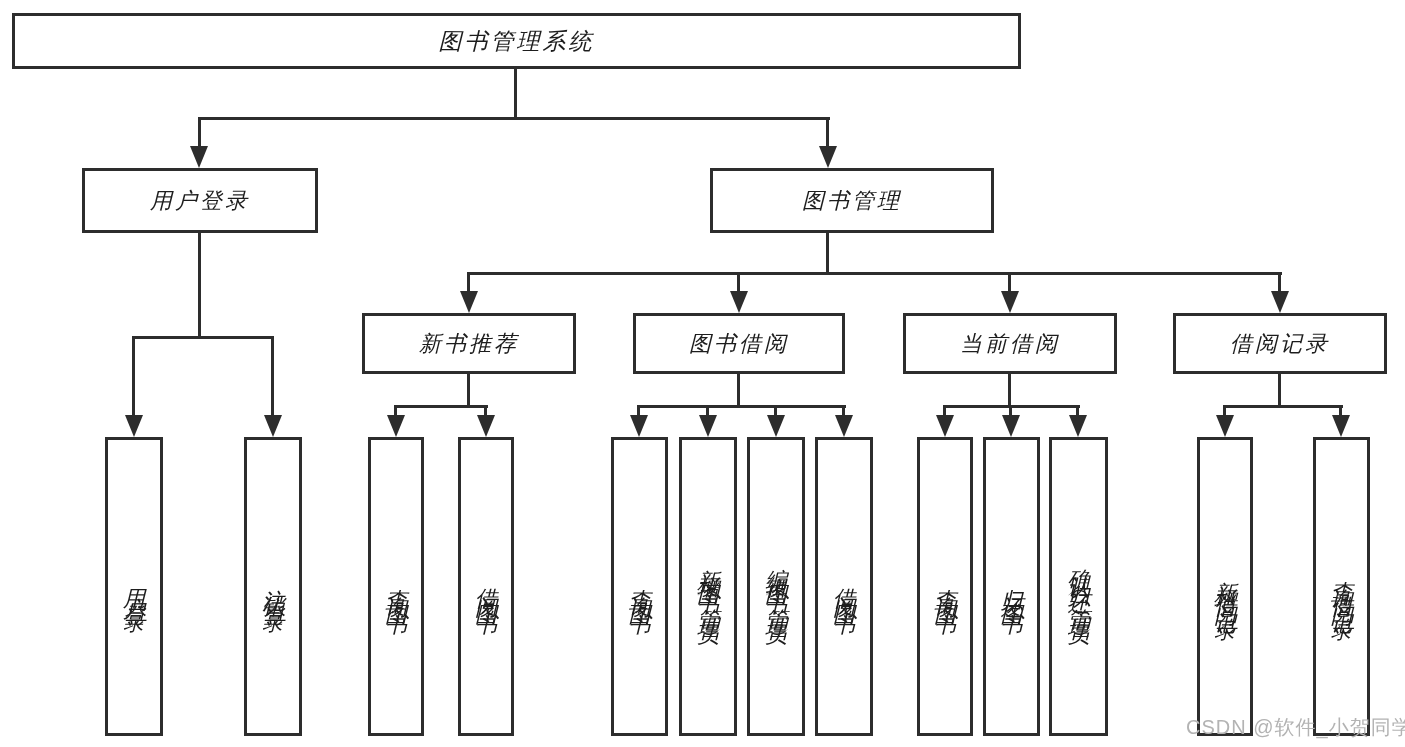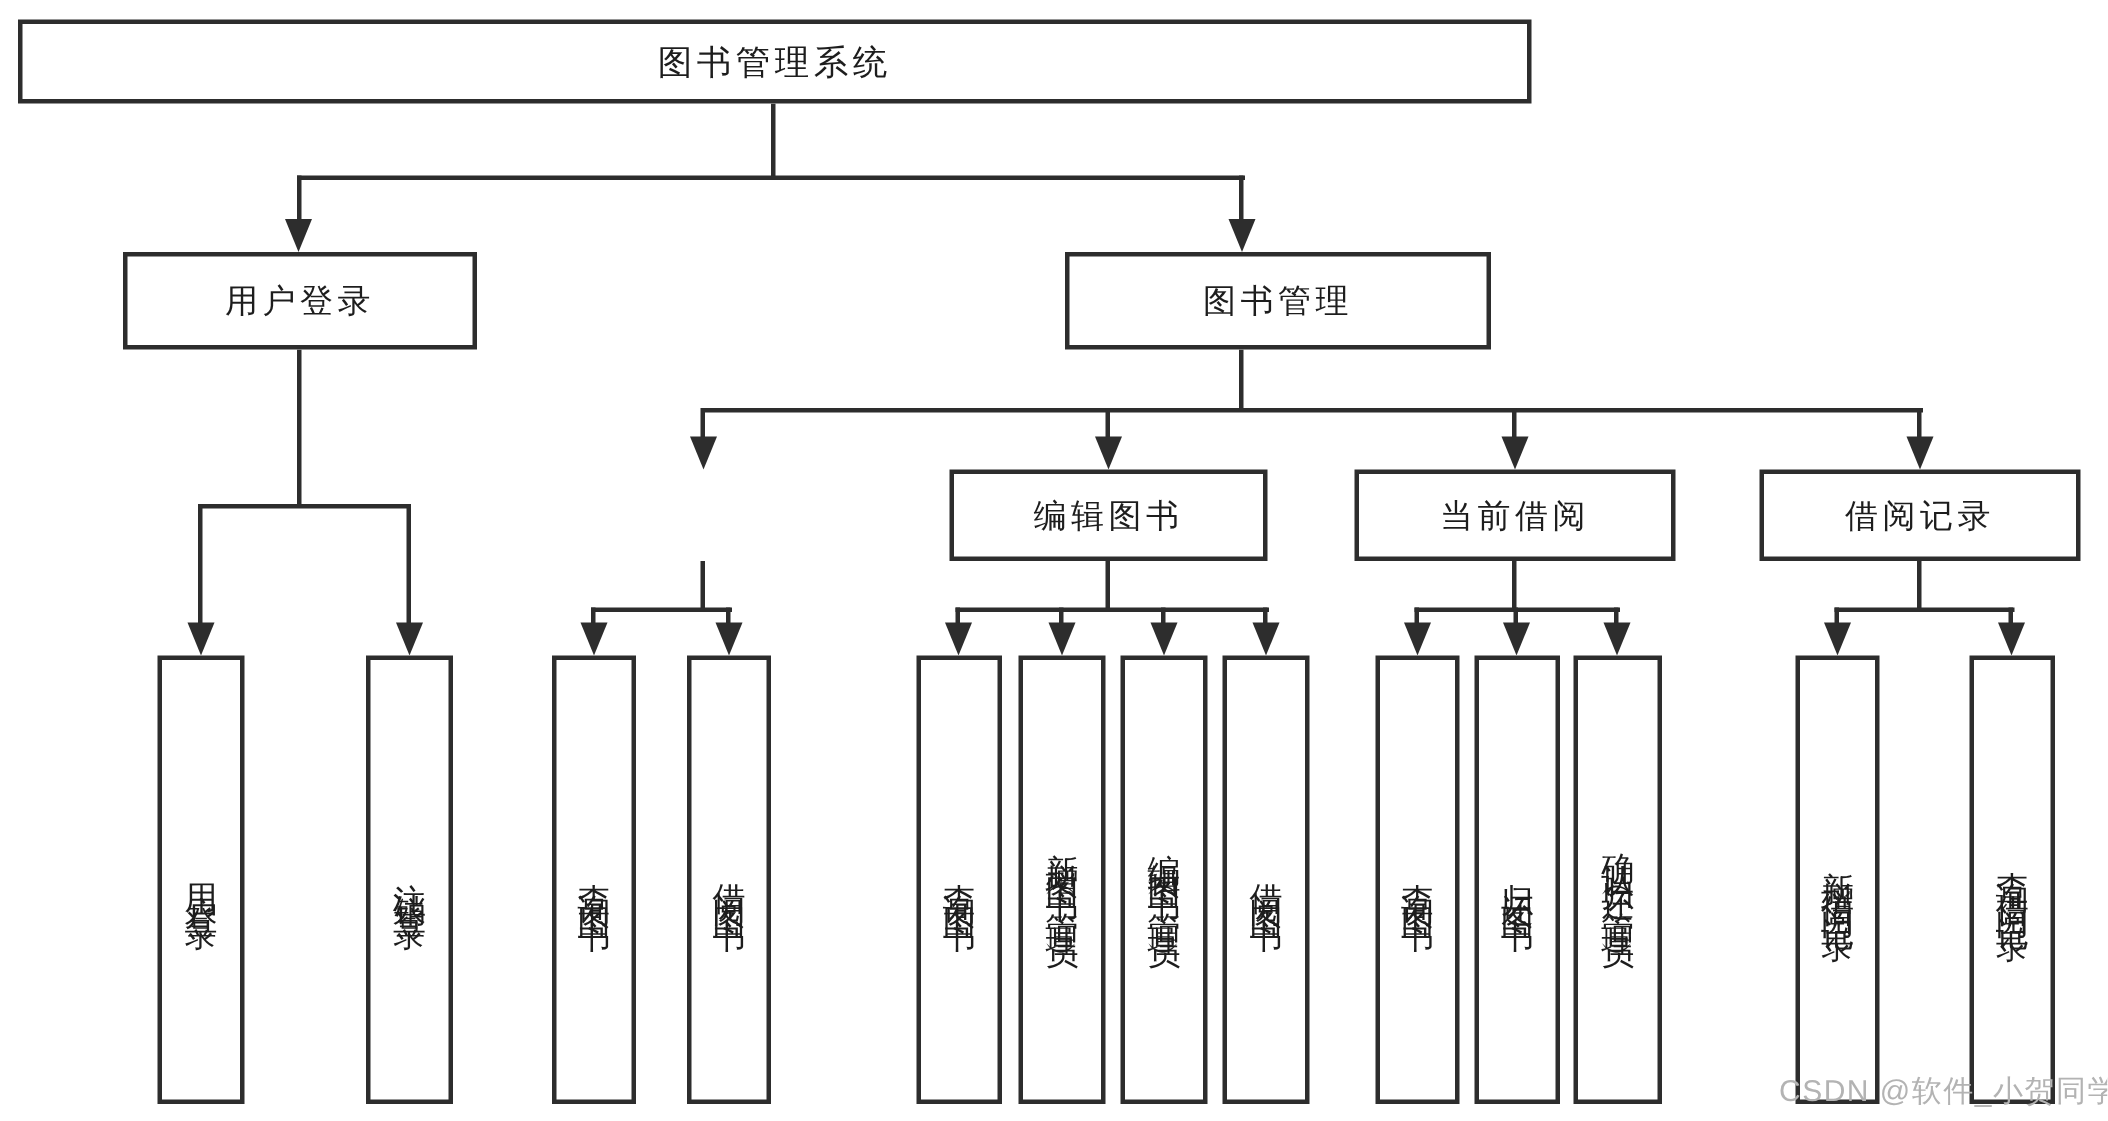--- a/index.html
+++ b/index.html
@@ -18,20 +18,21 @@
     background:#ffffff;
     border:3px solid #2d2d2d;
     display:flex;
     align-items:center;
     justify-content:center;
     color:#1d1d1d;
     font-size:22px;
     letter-spacing:3px;
     white-space:nowrap;
     z-index:2;
+    font-style:italic;
   }
   .v {
     writing-mode:vertical-rl;
     text-orientation:mixed;
     letter-spacing:8px;
     font-size:22px;
     white-space:normal;
   }
   .ln {
     position:absolute;
@@ -118,21 +119,22 @@
   <i class="ln" style="left:1223px;top:405px;width:3px;height:13px"></i>
   <i class="ln" style="left:1339px;top:405px;width:3px;height:13px"></i>
   <i class="ar" style="left:1216px;top:415px"></i>
   <i class="ar" style="left:1332px;top:415px"></i>
 
   <div class="node" style="left:12px;top:13px;width:1009px;height:56px;font-size:23px">图书管理系统</div>
 
   <div class="node" style="left:82px;top:168px;width:236px;height:65px">用户登录</div>
   <div class="node" style="left:710px;top:168px;width:284px;height:65px">图书管理</div>
 
-  <div class="node" style="left:633px;top:313px;width:212px;height:61px">编辑图书</div>
+  <div class="node" style="left:362px;top:313px;width:214px;height:61px">新书推荐</div>
+  <div class="node" style="left:633px;top:313px;width:212px;height:61px">图书借阅</div>
   <div class="node" style="left:903px;top:313px;width:214px;height:61px">当前借阅</div>
   <div class="node" style="left:1173px;top:313px;width:214px;height:61px">借阅记录</div>
 
   <div class="node v" style="left:105px;top:437px;width:58px;height:299px">用户登录</div>
   <div class="node v" style="left:244px;top:437px;width:58px;height:299px">注销登录</div>
 
   <div class="node v" style="left:368px;top:437px;width:56px;height:299px">查询图书</div>
   <div class="node v" style="left:458px;top:437px;width:56px;height:299px">借阅图书</div>
 
   <div class="node v" style="left:611px;top:437px;width:57px;height:299px">查询图书</div>

